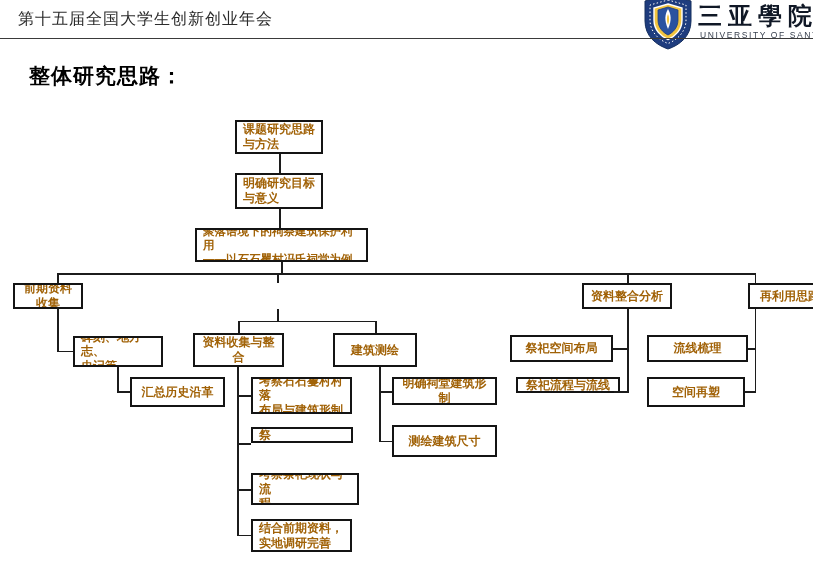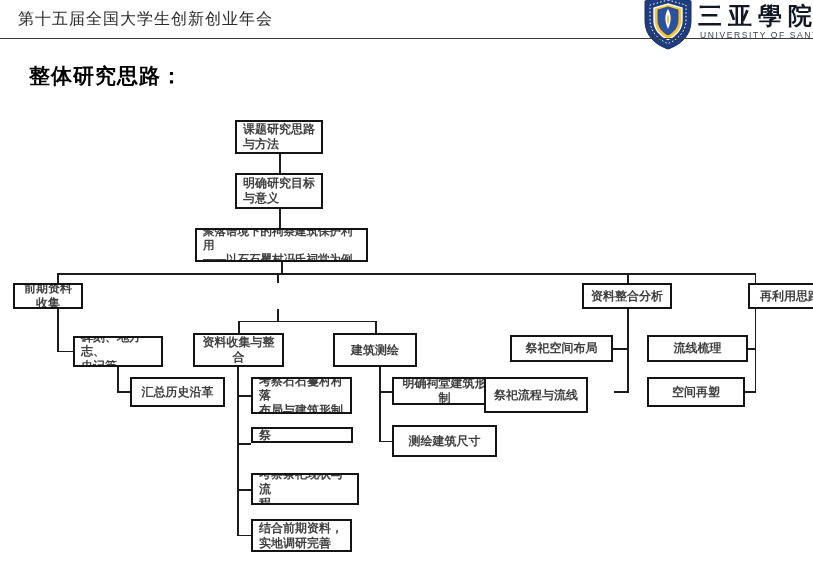--- a/index.html
+++ b/index.html
@@ -15,21 +15,21 @@
   .logo-cn{position:absolute;left:57px;top:6px;font-size:24px;font-weight:bold;
            font-family:"Liberation Serif","DejaVu Serif",serif;color:#101826;letter-spacing:6px;white-space:nowrap;}
   .logo-en{position:absolute;left:59px;top:36px;font-size:8.5px;letter-spacing:1.6px;color:#3a4250;white-space:nowrap;}
 
   
   .page-title{position:absolute;left:29px;top:62px;font-size:21px;font-weight:bold;color:#000;letter-spacing:1px;}
 
   
   .chart{position:absolute;left:0;top:0;width:813px;height:568px;}
   .node{position:absolute;box-sizing:border-box;border:2px solid #141414;background:#fff;
-        font-size:12px;font-weight:bold;line-height:1.22;color:#404040;
+        font-size:12px;font-weight:bold;line-height:1.22;color:#a16207;
         display:flex;align-items:center;justify-content:center;text-align:center;
         white-space:pre-line;overflow:hidden;padding:2px 4px;}
   .node.ml{justify-content:flex-start;text-align:left;padding-left:6px;}
   .node.sm{font-size:11.5px;}
   .lv{position:absolute;width:1.5px;background:#1c1c1c;}
   .lh{position:absolute;height:1.5px;background:#1c1c1c;}
 </style>
 </head>
 <body>
 
@@ -80,21 +80,21 @@
 祀空间</div>
     <div class="node ml" style="left:251px;top:473px;width:108px;height:32px">考察祭祀现状与流
 程</div>
     <div class="node ml" style="left:251px;top:519px;width:101px;height:33px">结合前期资料，
 实地调研完善</div>
 
     <div class="node" style="left:392px;top:377px;width:105px;height:28px">明确祠堂建筑形制</div>
     <div class="node" style="left:392px;top:425px;width:105px;height:32px">测绘建筑尺寸</div>
 
     <div class="node" style="left:510px;top:335px;width:103px;height:27px">祭祀空间布局</div>
-    <div class="node" style="left:484px;top:377px;width:104px;height:36px">祭祀流程与流线</div>
+    <div class="node" style="left:516px;top:377px;width:104px;height:16px">祭祀流程与流线</div>
 
     <div class="node" style="left:647px;top:335px;width:101px;height:27px">流线梳理</div>
     <div class="node" style="left:647px;top:377px;width:98px;height:30px">空间再塑</div>
 
     <div class="lv" style="left:279px;top:154px;height:19px"></div>
     <div class="lv" style="left:279px;top:209px;height:19px"></div>
     <div class="lv" style="left:281px;top:262px;height:12px"></div>
     <div class="lh" style="left:57px;top:273px;width:699px"></div>
     <div class="lv" style="left:57px;top:273px;height:10px"></div>
     <div class="lv" style="left:277px;top:273px;height:10px"></div>

